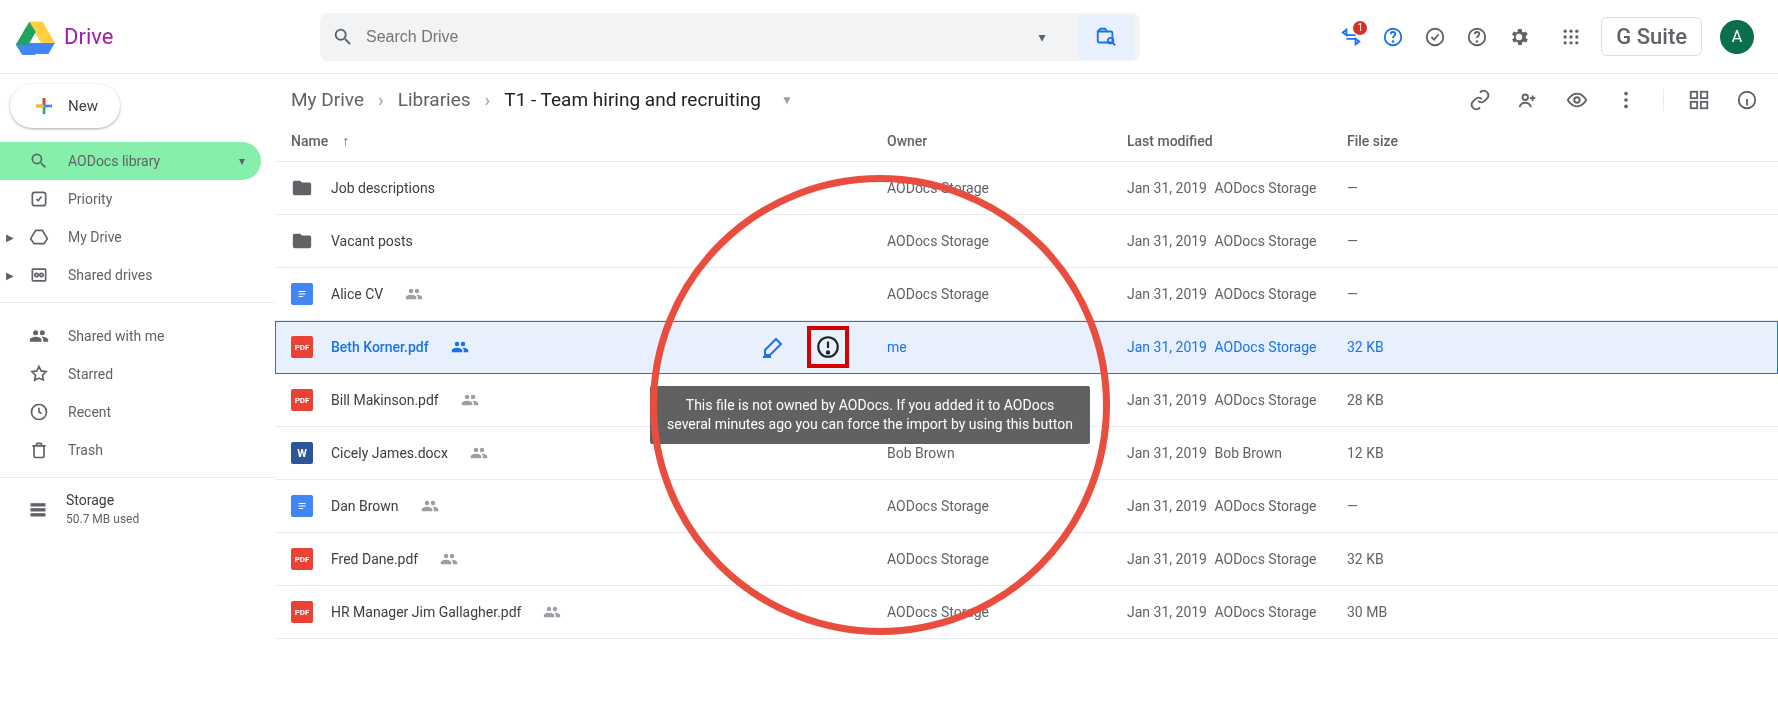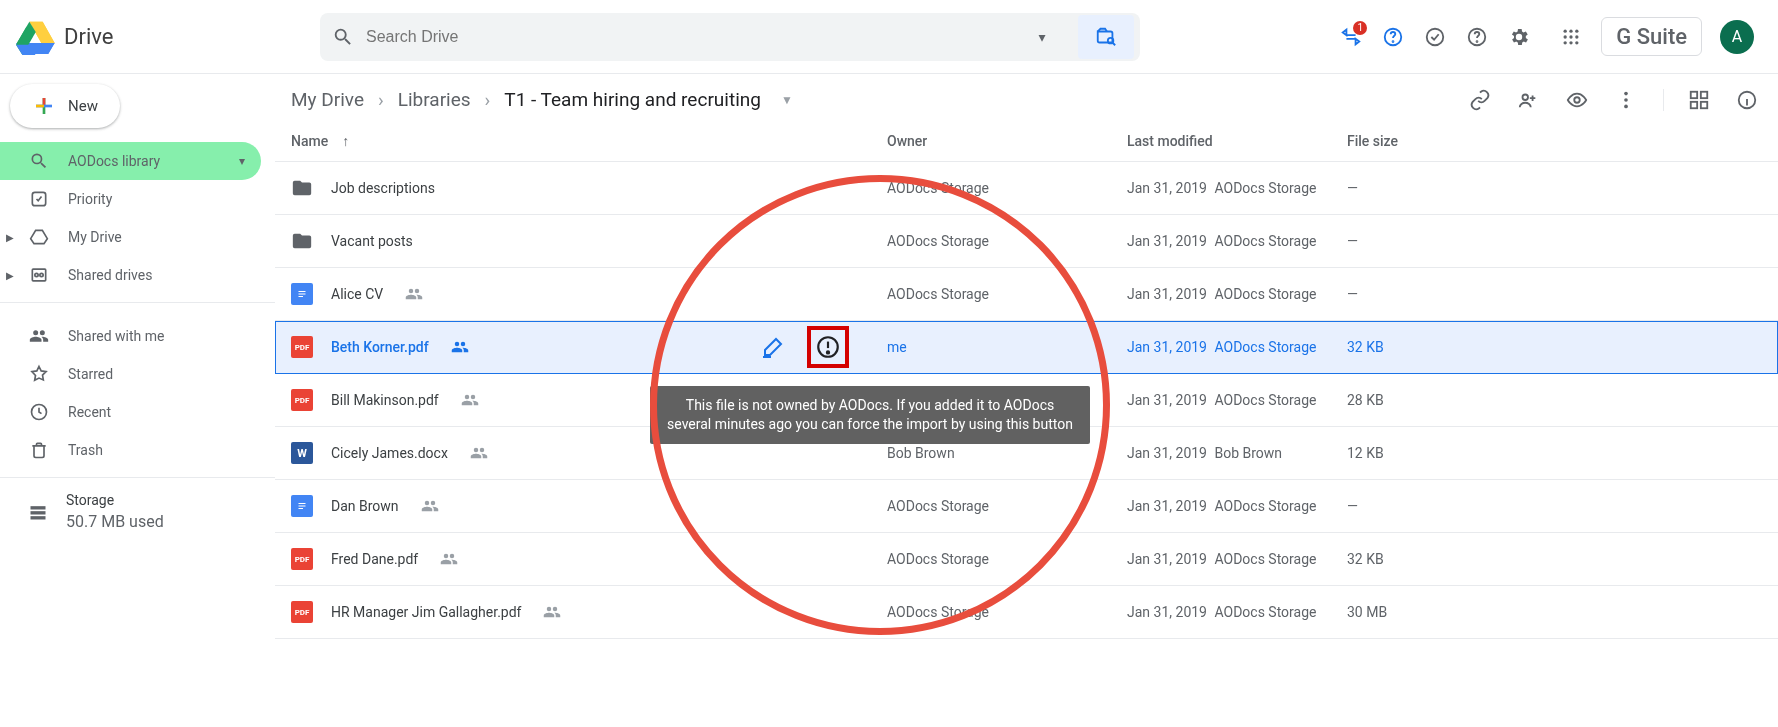--- a/index.html
+++ b/index.html
@@ -3,21 +3,21 @@
 <meta charset="utf-8">
 <style>
   * { box-sizing: border-box; margin: 0; padding: 0; }
   body { font-family: 'Google Sans', Roboto, Arial, sans-serif; font-size: 14px; color: #202124; background: #fff; overflow-x: hidden; }
   .app { display: flex; flex-direction: column; width: 1778px; height: 727px; position: relative; }
 
   
   .header { display: flex; align-items: center; padding: 8px 16px; border-bottom: 1px solid #e8eaed; height: 74px; }
   .logo-wrap { display: flex; align-items: center; gap: 8px; width: 260px; }
   .drive-logo { width: 40px; height: 36px; }
-  .app-name { font-size: 22px; color: #404040; }
+  .app-name { font-size: 22px; color: #a21caf; }
   .search-wrap { flex: 0 0 820px; display: flex; align-items: center; background: #f1f3f4; border-radius: 8px; height: 48px; padding: 0 6px 0 12px; gap: 12px; margin-left: 44px; }
   .search-icon-btn { color: #5f6368; display: flex; align-items: center; }
   .search-input { flex: 1; border: none; background: transparent; font-size: 16px; color: #5f6368; outline: none; }
   .search-dd { width: 40px; text-align: center; color: #5f6368; }
   .search-side-btn { width: 56px; height: 44px; background: #e8f0fe; display: flex; align-items: center; justify-content: center; border-radius: 4px; margin-left: 4px; }
   .header-right { display: flex; align-items: center; gap: 18px; margin-left: auto; padding-right: 8px; }
   .hdr-ico { width: 24px; height: 24px; color: #5f6368; display: flex; align-items: center; justify-content: center; position: relative; }
   .badge-red { position: absolute; top: -4px; right: -4px; background: #d93025; color: #fff; font-size: 10px; border-radius: 50%; width: 14px; height: 14px; display: flex; align-items: center; justify-content: center; line-height: 1; }
   .gsuite-pill { border: 1px solid #dadce0; border-radius: 6px; padding: 6px 14px; font-size: 22px; color: #5f6368; display: flex; align-items: center; gap: 1px; }
   .avatar { width: 34px; height: 34px; border-radius: 50%; background: #0b6e4f; color: #fff; display: flex; align-items: center; justify-content: center; font-size: 16px; }
@@ -267,21 +267,21 @@
       <div class="storage-row">
         <span class="sb-ico">
             <svg width="20" height="20" viewBox="0 0 24 24" fill="#5f6368">
               <rect x="3" y="5" width="18" height="4"></rect>
               <rect x="3" y="11" width="18" height="4"></rect>
               <rect x="3" y="17" width="18" height="4"></rect>
             </svg>
           </span>
         <div>
           <div class="storage-title">Storage</div>
-          <div style="font-size:16px">50.7 MB used</div>
+          <div style="font-size:12px">50.7 MB used</div>
         </div>
       </div>
     </div>
 
     <div class="main">
 
       <div class="crumb-bar">
         <div class="crumbs">
           <span class="crumb">My Drive</span>
           <span class="crumb-sep">›</span>

